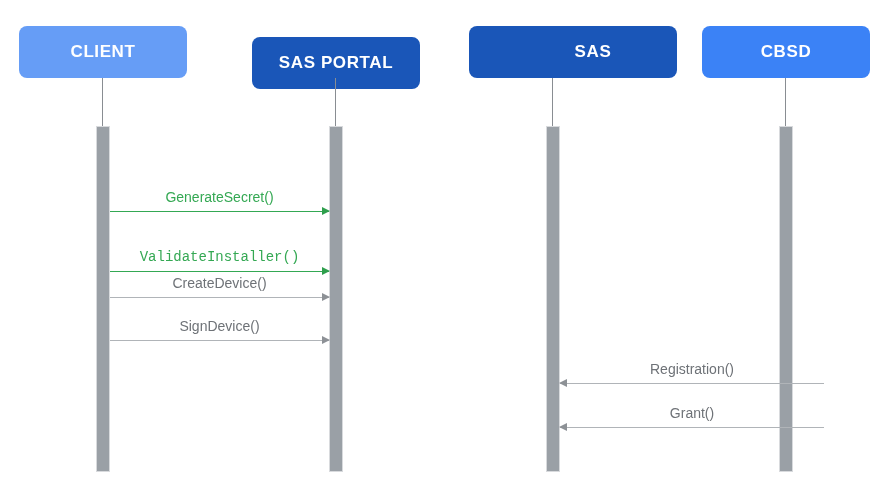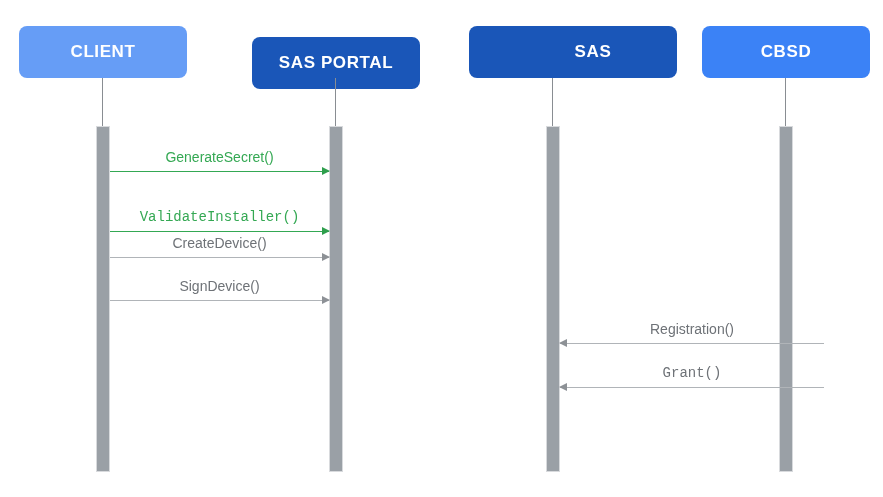--- a/index.html
+++ b/index.html
@@ -60,20 +60,21 @@
   }
   .bar-client { left: 96px; }
   .bar-portal { left: 329px; }
   .bar-sas    { left: 546px; }
   .bar-cbsd   { left: 779px; }
 
   
   .message {
     position: absolute;
     height: 26px;
+    margin-top: 40px;
   }
   .msg-left-group  { left: 110px; width: 219px; }
   .msg-right-group { left: 560px; width: 264px; }
 
   .msg-label {
     position: absolute;
     left: 0; right: 0;
     bottom: 7px;
     text-align: center;
     font-size: 14px;
@@ -113,21 +114,21 @@
   .msg-gray .msg-line  { border-top-color: #B0B4B8; }
   .msg-gray .arrowhead.point-right { border-left-color: #8D9196; }
   .msg-gray .arrowhead.point-left  { border-right-color: #8D9196; }
 
   
   .msg-y1 { top: 146px; }
   .msg-y2 { top: 206px; font-family: Liberation Mono, monospace; }
   .msg-y3 { top: 232px; }
   .msg-y4 { top: 275px; }
   .msg-y5 { top: 318px; }
-  .msg-y6 { top: 362px; font-family: Liberation Mono, monospace; }
+  .msg-y6 { top: 362px; }
 </style>
 </head>
 <body>
 
 <div class="canvas">
 
   <div class="actor-box actor-client">
     <span>CLIENT</span>
   </div>
   <div class="actor-box actor-portal">

